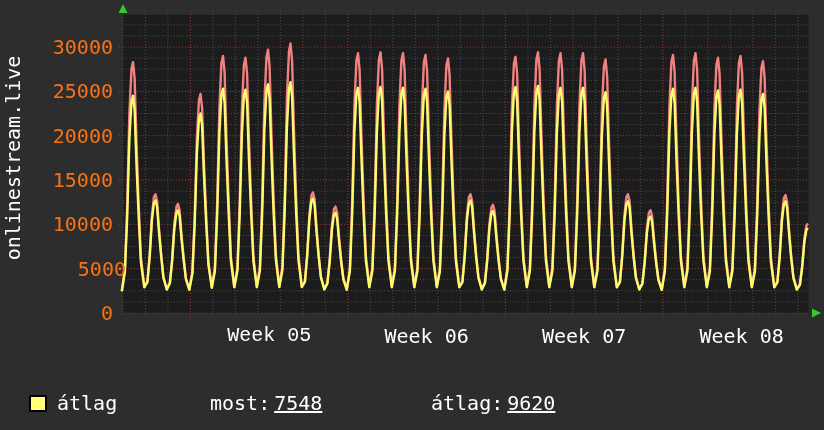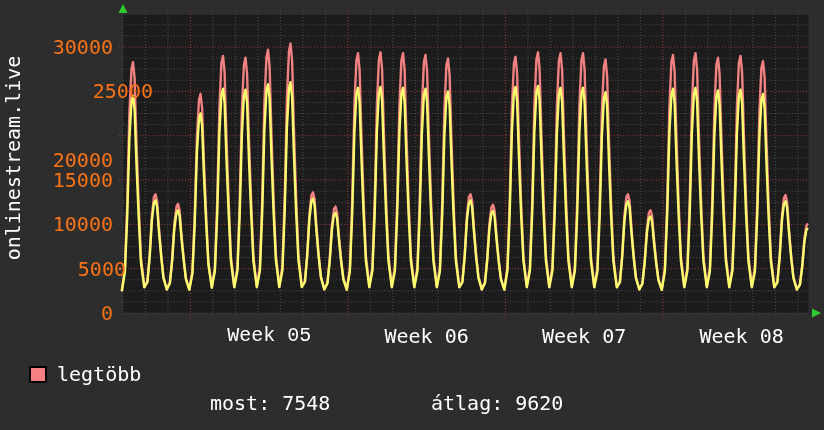--- a/index.html
+++ b/index.html
@@ -46,21 +46,21 @@
     width:14px;height:13px;
     border:2px solid #000;
     margin-right:10px;
   }
   .legend-label{color:#fff;}
   .stat{
     position:absolute;top:392px;
     font-size:20px;line-height:22px;
     color:#fff;white-space:nowrap;
   }
-  .stat .val{margin-left:12px;}
+  .stat .val{margin-left:4px;text-decoration:underline;}
   .stat-most{left:210px;}
   .stat-atlag{left:431px;}
   .stat-max{left:662px;}
 </style>
 </head>
 <body>
 
 <div class="stage">
 
   <svg id="plot-svg" width="824" height="430">
@@ -129,36 +129,36 @@
       <polygon points="821,313 812,308.5 812,317.5" fill="#2ecc2e"></polygon>
     </svg>
 
   <div class="y-title">onlinestream.live</div>
 
   <div id="yticks">
       <div class="ytick" style="top: 302px;">0</div>
       <div class="ytick" style="top: 257.67px; margin-left: 13px;">5000</div>
       <div class="ytick" style="top: 213.34px;">10000</div>
       <div class="ytick" style="top: 169.01px;">15000</div>
-      <div class="ytick" style="top: 124.68px; margin-top: 24px;">20000</div>
-      <div class="ytick" style="top: 80.35px; padding-left: 40px;">25000</div>
+      <div class="ytick" style="top: 124.68px;">20000</div>
+      <div class="ytick" style="top: 80.35px;">25000</div>
       <div class="ytick" style="top: 36.02px;">30000</div>
     </div>
   <div id="xlabels">
       <div class="xlabel" style="left: 269.15px; font-family: Liberation Mono, monospace;">Week 05</div>
       <div class="xlabel" style="left: 426.65px; text-align: center;">Week 06</div>
       <div class="xlabel" style="left: 584.15px;">Week 07</div>
       <div class="xlabel" style="left: 741.65px;">Week 08</div>
     </div>
 
-  <div class="legend-row row1">
-    <span class="swatch" id="swatch-max" style="background: rgb(249, 128, 128);"></span>
-    <span class="legend-label">legtöbb</span>
+
+  <div class="legend-row row2">
+    <span class="swatch" id="swatch-avg" style="background: rgb(255, 255, 120);"></span>
+    <span class="legend-label">átlag</span>
   </div>
-
 
   <div class="stat stat-most">
     <span>most:</span><span class="val">7548</span>
   </div>
   <div class="stat stat-atlag">
     <span>átlag:</span><span class="val">9620</span>
   </div>
 
 </div>
 

